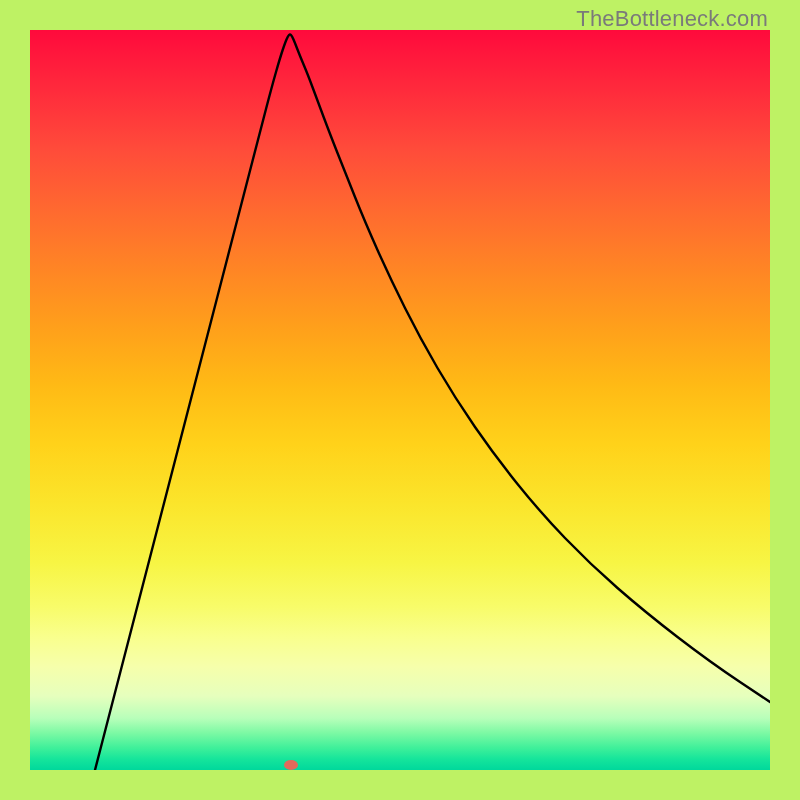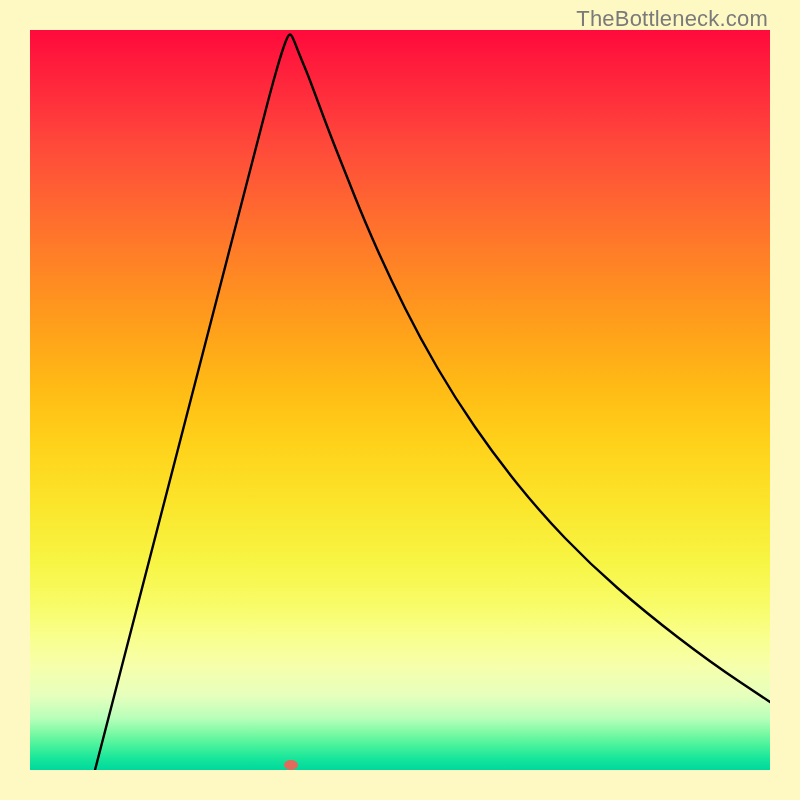--- a/index.html
+++ b/index.html
@@ -8,21 +8,21 @@
     width: 800px;
     height: 800px;
     overflow: hidden;
     font-family: Arial, Helvetica, sans-serif;
     background: #000;
   }
   .frame {
     position: relative;
     width: 800px;
     height: 800px;
-    background: #fef9c3;
+    background: #bef264;
   }
   .plot-area {
     position: absolute;
     left: 30px;
     top: 30px;
     width: 740px;
     height: 740px;
     overflow: hidden;
   }
   .gradient-bg {

